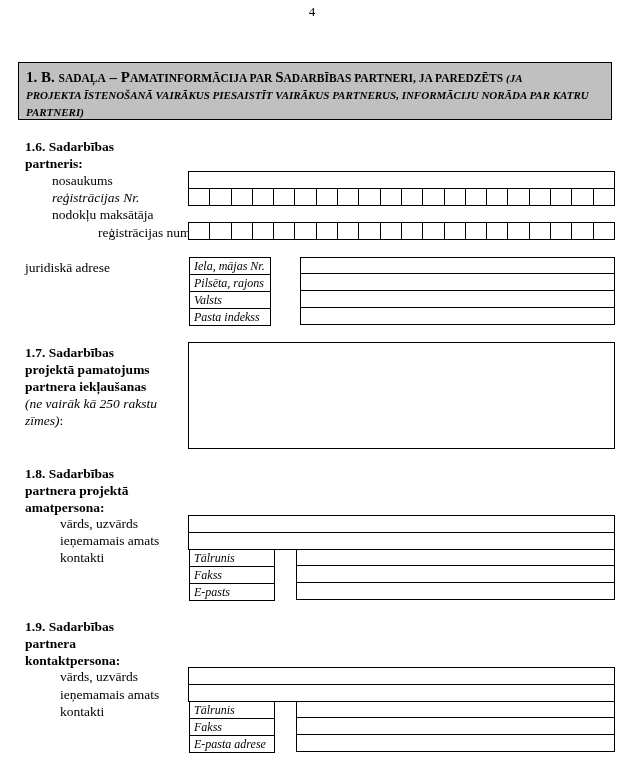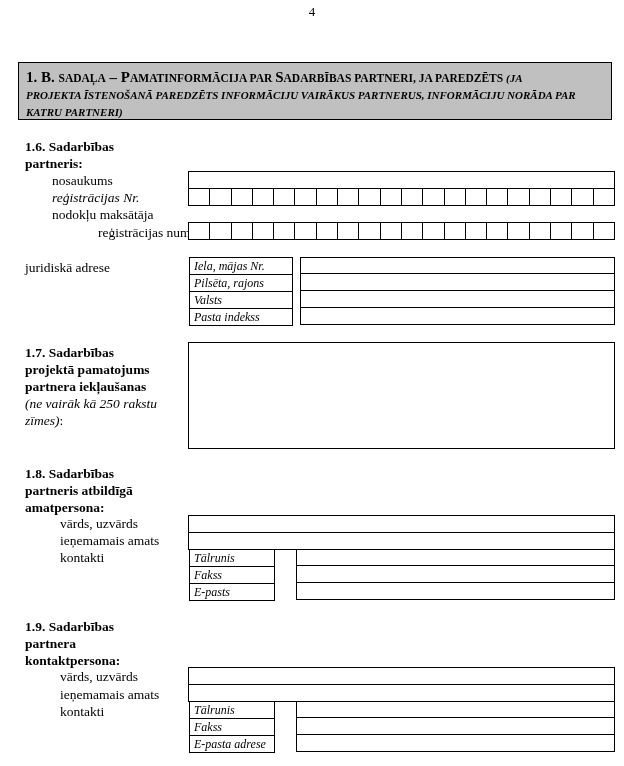--- a/index.html
+++ b/index.html
@@ -38,21 +38,21 @@
 </head>
 <body>
 
 <div class="abs page-num">4</div>
 
 <div class="abs header-box">
   <div class="hdr-main">
     <span>1. B.</span>
     <span class="sc">SADAĻA</span><span> – </span><span class="big">P</span><span class="sc">AMATINFORMĀCIJA PAR </span><span class="big">S</span><span class="sc">ADARBĪBAS PARTNERI, JA PAREDZĒTS </span><span class="hdr-note">(JA</span>
   </div>
-  <div class="hdr-note">PROJEKTA ĪSTENOŠANĀ PAREDZĒTS INFORMĀCIJU VAIRĀKUS PARTNERUS, INFORMĀCIJU NORĀDA PAR KATRU PARTNERI)</div>
+  <div class="hdr-note">PROJEKTA ĪSTENOŠANĀ VAIRĀKUS PIESAISTĪT VAIRĀKUS PARTNERUS, INFORMĀCIJU NORĀDA PAR KATRU PARTNERI)</div>
 </div>
 
 <div class="abs sec-title" style="top:138px;">
   <div>1.6. Sadarbības</div>
   <div>partneris:</div>
 </div>
 <div class="abs field-label" style="left:52px; top:172px;text-align:center;">nosaukums</div>
 <div class="abs field-label" style="left:52px; top:189px;font-style:italic;">reģistrācijas Nr.</div>
 <div class="abs field-label" style="left:52px; top:206px;">nodokļu maksātāja</div>
 <div class="abs field-label" style="left:52px; top:224px;margin-left:46px;">reģistrācijas numurs</div>
@@ -97,21 +97,21 @@
     <div class="cell"></div>
     <div class="cell"></div>
     <div class="cell"></div>
     <div class="cell"></div>
     <div class="cell"></div>
     <div class="cell"></div>
     <div class="cell"></div>
   </div>
 
 <div class="abs field-label" style="left:25px; top:259px;">juridiskā adrese</div>
-<table class="lbl" style="left:189px; top:257px; width:104px;">
+<table class="lbl" style="left:189px; top:257px; width:82px;">
   <tbody>
       <tr>
         <td>Iela, mājas Nr.</td>
       </tr>
   <tr>
         <td>Pilsēta, rajons</td>
       </tr>
   <tr>
         <td>Valsts</td>
       </tr>
@@ -131,21 +131,21 @@
   <div>1.7. Sadarbības</div>
   <div>projektā pamatojums</div>
   <div>partnera iekļaušanas</div>
   <div class="italic-note">(ne vairāk kā 250 rakstu</div>
   <div><span class="italic-note">zīmes)</span><span style="font-weight:normal">:</span></div>
 </div>
 <div class="abs box" style="left:188px; top:342px; width:427px; height:107px;"></div>
 
 <div class="abs sec-title" style="top:465px;">
   <div>1.8. Sadarbības</div>
-  <div>partneris atbildīgā</div>
+  <div>partnera projektā</div>
   <div>amatpersona:</div>
 </div>
 <div class="abs field-label" style="left:60px; top:515px;">vārds, uzvārds</div>
 <div class="abs field-label" style="left:60px; top:532px;">ieņemamais amats</div>
 <div class="abs field-label" style="left:60px; top:549px;">kontakti</div>
 
 <div class="fullrow" style="left:188px; top:515px; width:427px; height:18px;"></div>
 <div class="fullrow" style="left:188px; top:532px; width:427px; height:18px;"></div>
 <table class="lbl" style="left:189px; top:549px; width:86px;">
   <tbody>

